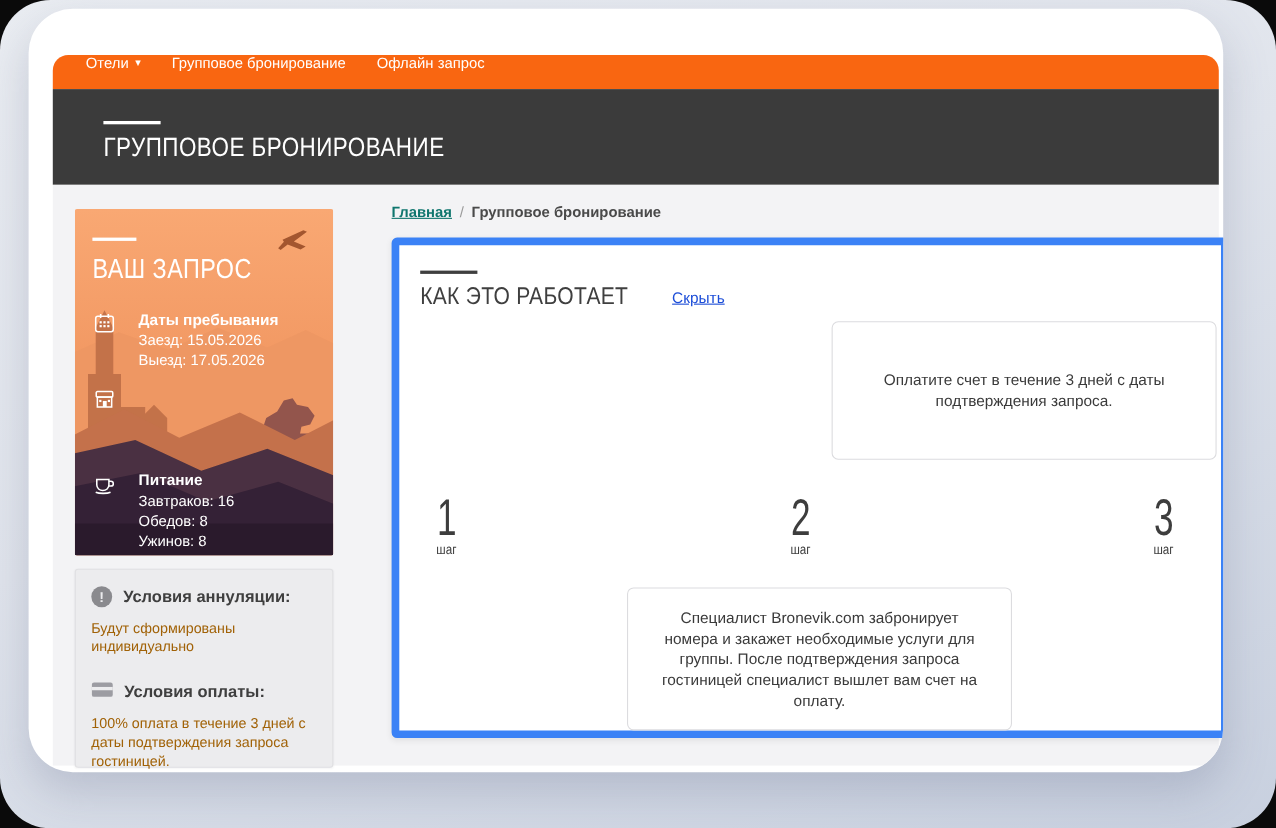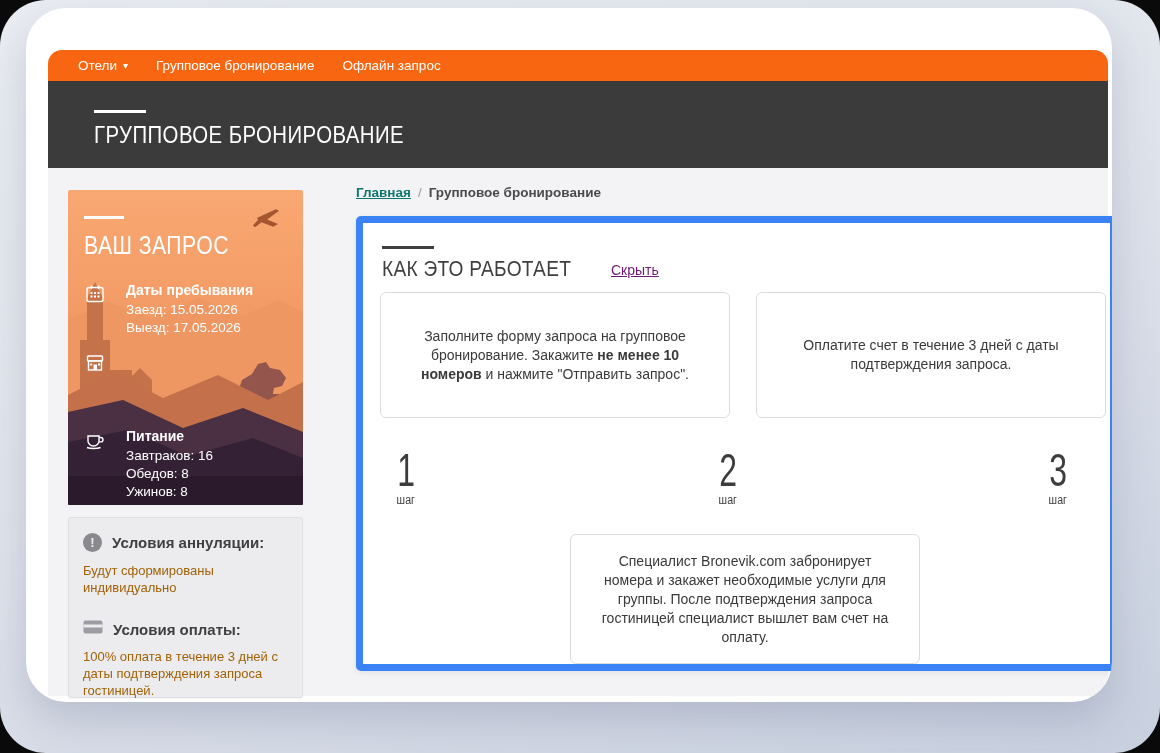--- a/index.html
+++ b/index.html
@@ -4,21 +4,21 @@
 <style>
   * { margin:0; padding:0; box-sizing:border-box; }
   html,body { width:1160px; height:753px; background:#0a0a0a; font-family:"Liberation Sans", sans-serif; overflow:hidden; }
   .stage { position:absolute; inset:0; width:1160px; height:753px; border-radius:46px;
            background:linear-gradient(160deg,#eaedf2 0%,#e0e4ec 45%,#c8d0df 100%); overflow:hidden; }
   .window { position:absolute; left:26px; top:8px; width:1086px; height:694px; background:#ffffff;
             border-radius:40px; box-shadow:0 18px 40px rgba(90,100,130,.25); overflow:hidden; }
 
   
   .navbar { position:absolute; left:22px; top:42px; width:1060px; height:31px; background:#F96611;
-            border-radius:14px 14px 0 0; display:flex; align-items:center; padding-left:16px; }
+            border-radius:14px 14px 0 0; display:flex; align-items:flex-start; padding-left:16px; }
   .nav-item { color:#fff; font-size:13.5px; padding:0 14px; cursor:pointer; display:flex; align-items:center; gap:6px; white-space:nowrap; }
   .nav-caret { font-size:10px; color:#fff; line-height:1; }
 
   
   .page-header { position:absolute; left:22px; top:73px; width:1060px; height:87px; background:#3B3B3B; }
   .header-line { position:absolute; left:46px; top:29px; width:52px; height:3px; background:#ffffff; }
   .page-title { position:absolute; left:46px; top:40px; color:#ffffff; font-size:24px; letter-spacing:.5px;
                 transform:scaleX(.85); transform-origin:left center; white-space:nowrap; }
 
   
@@ -50,21 +50,21 @@
   .breadcrumb { position:absolute; left:308px; top:17px; font-size:13.5px; font-weight:bold; color:#4a4a4a; }
   .breadcrumb a { color:#0f766e; text-decoration:underline; cursor:pointer; }
   .crumb-sep { color:#9a9a9a; font-weight:normal; padding:0 7px; }
 
   
   .panel { position:absolute; left:308px; top:48px; width:761px; height:455px; background:#ffffff;
            border:7px solid #3b82f6; border-radius:5px; box-shadow:0 2px 6px rgba(0,0,0,.07); }
   .panel-line { position:absolute; left:19px; top:23px; width:52px; height:3px; background:#3f3f3f; }
   .panel-title { position:absolute; left:19px; top:33px; font-size:22px; color:#3f3f3f; letter-spacing:.3px;
                  transform:scaleX(.87); transform-origin:left center; white-space:nowrap; }
-  .hide-link { position:absolute; left:248px; top:39px; font-size:14px; color:#701a75; text-decoration:underline; cursor:pointer; }
+  .hide-link { position:absolute; left:248px; top:39px; font-size:14px; color:#1d4ed8; text-decoration:underline; cursor:pointer; }
 
   .step-box { position:absolute; border:1px solid #dcdcdf; border-radius:6px; background:#fff;
               display:flex; align-items:center; justify-content:center; text-align:center;
               font-size:14px; color:#3a3a3a; line-height:19px; padding:14px 22px; }
   .box-1 { left:17px;  top:69px;  width:350px; height:126px; }
   .box-3 { left:393px; top:69px;  width:350px; height:126px; }
   .box-2 { left:207px; top:311px; width:350px; height:130px; }
 
   .step-num { position:absolute; display:flex; flex-direction:column; align-items:center; color:#3d3d3d; }
   .num-1 { left:30px;  top:225px; }
@@ -217,25 +217,20 @@
 
       <div class="breadcrumb">
         <a>Главная</a><span class="crumb-sep">/</span><span>Групповое бронирование</span>
       </div>
 
       <div class="panel">
         <div class="panel-line"></div>
         <div class="panel-title">КАК ЭТО РАБОТАЕТ</div>
         <a class="hide-link">Скрыть</a>
 
-        <div class="step-box box-1">
-          <div>
-            <span>Заполните форму запроса на групповое бронирование. Закажите </span><b>не менее 10 номеров</b><span> и нажмите "Отправить запрос".</span>
-          </div>
-        </div>
 
         <div class="step-box box-3">
           <div>Оплатите счет в течение 3 дней с даты подтверждения запроса.</div>
         </div>
 
         <div class="step-num num-1">
           <div class="num-digit">1</div>
           <div class="num-label">шаг</div>
         </div>
         <div class="step-num num-2">

